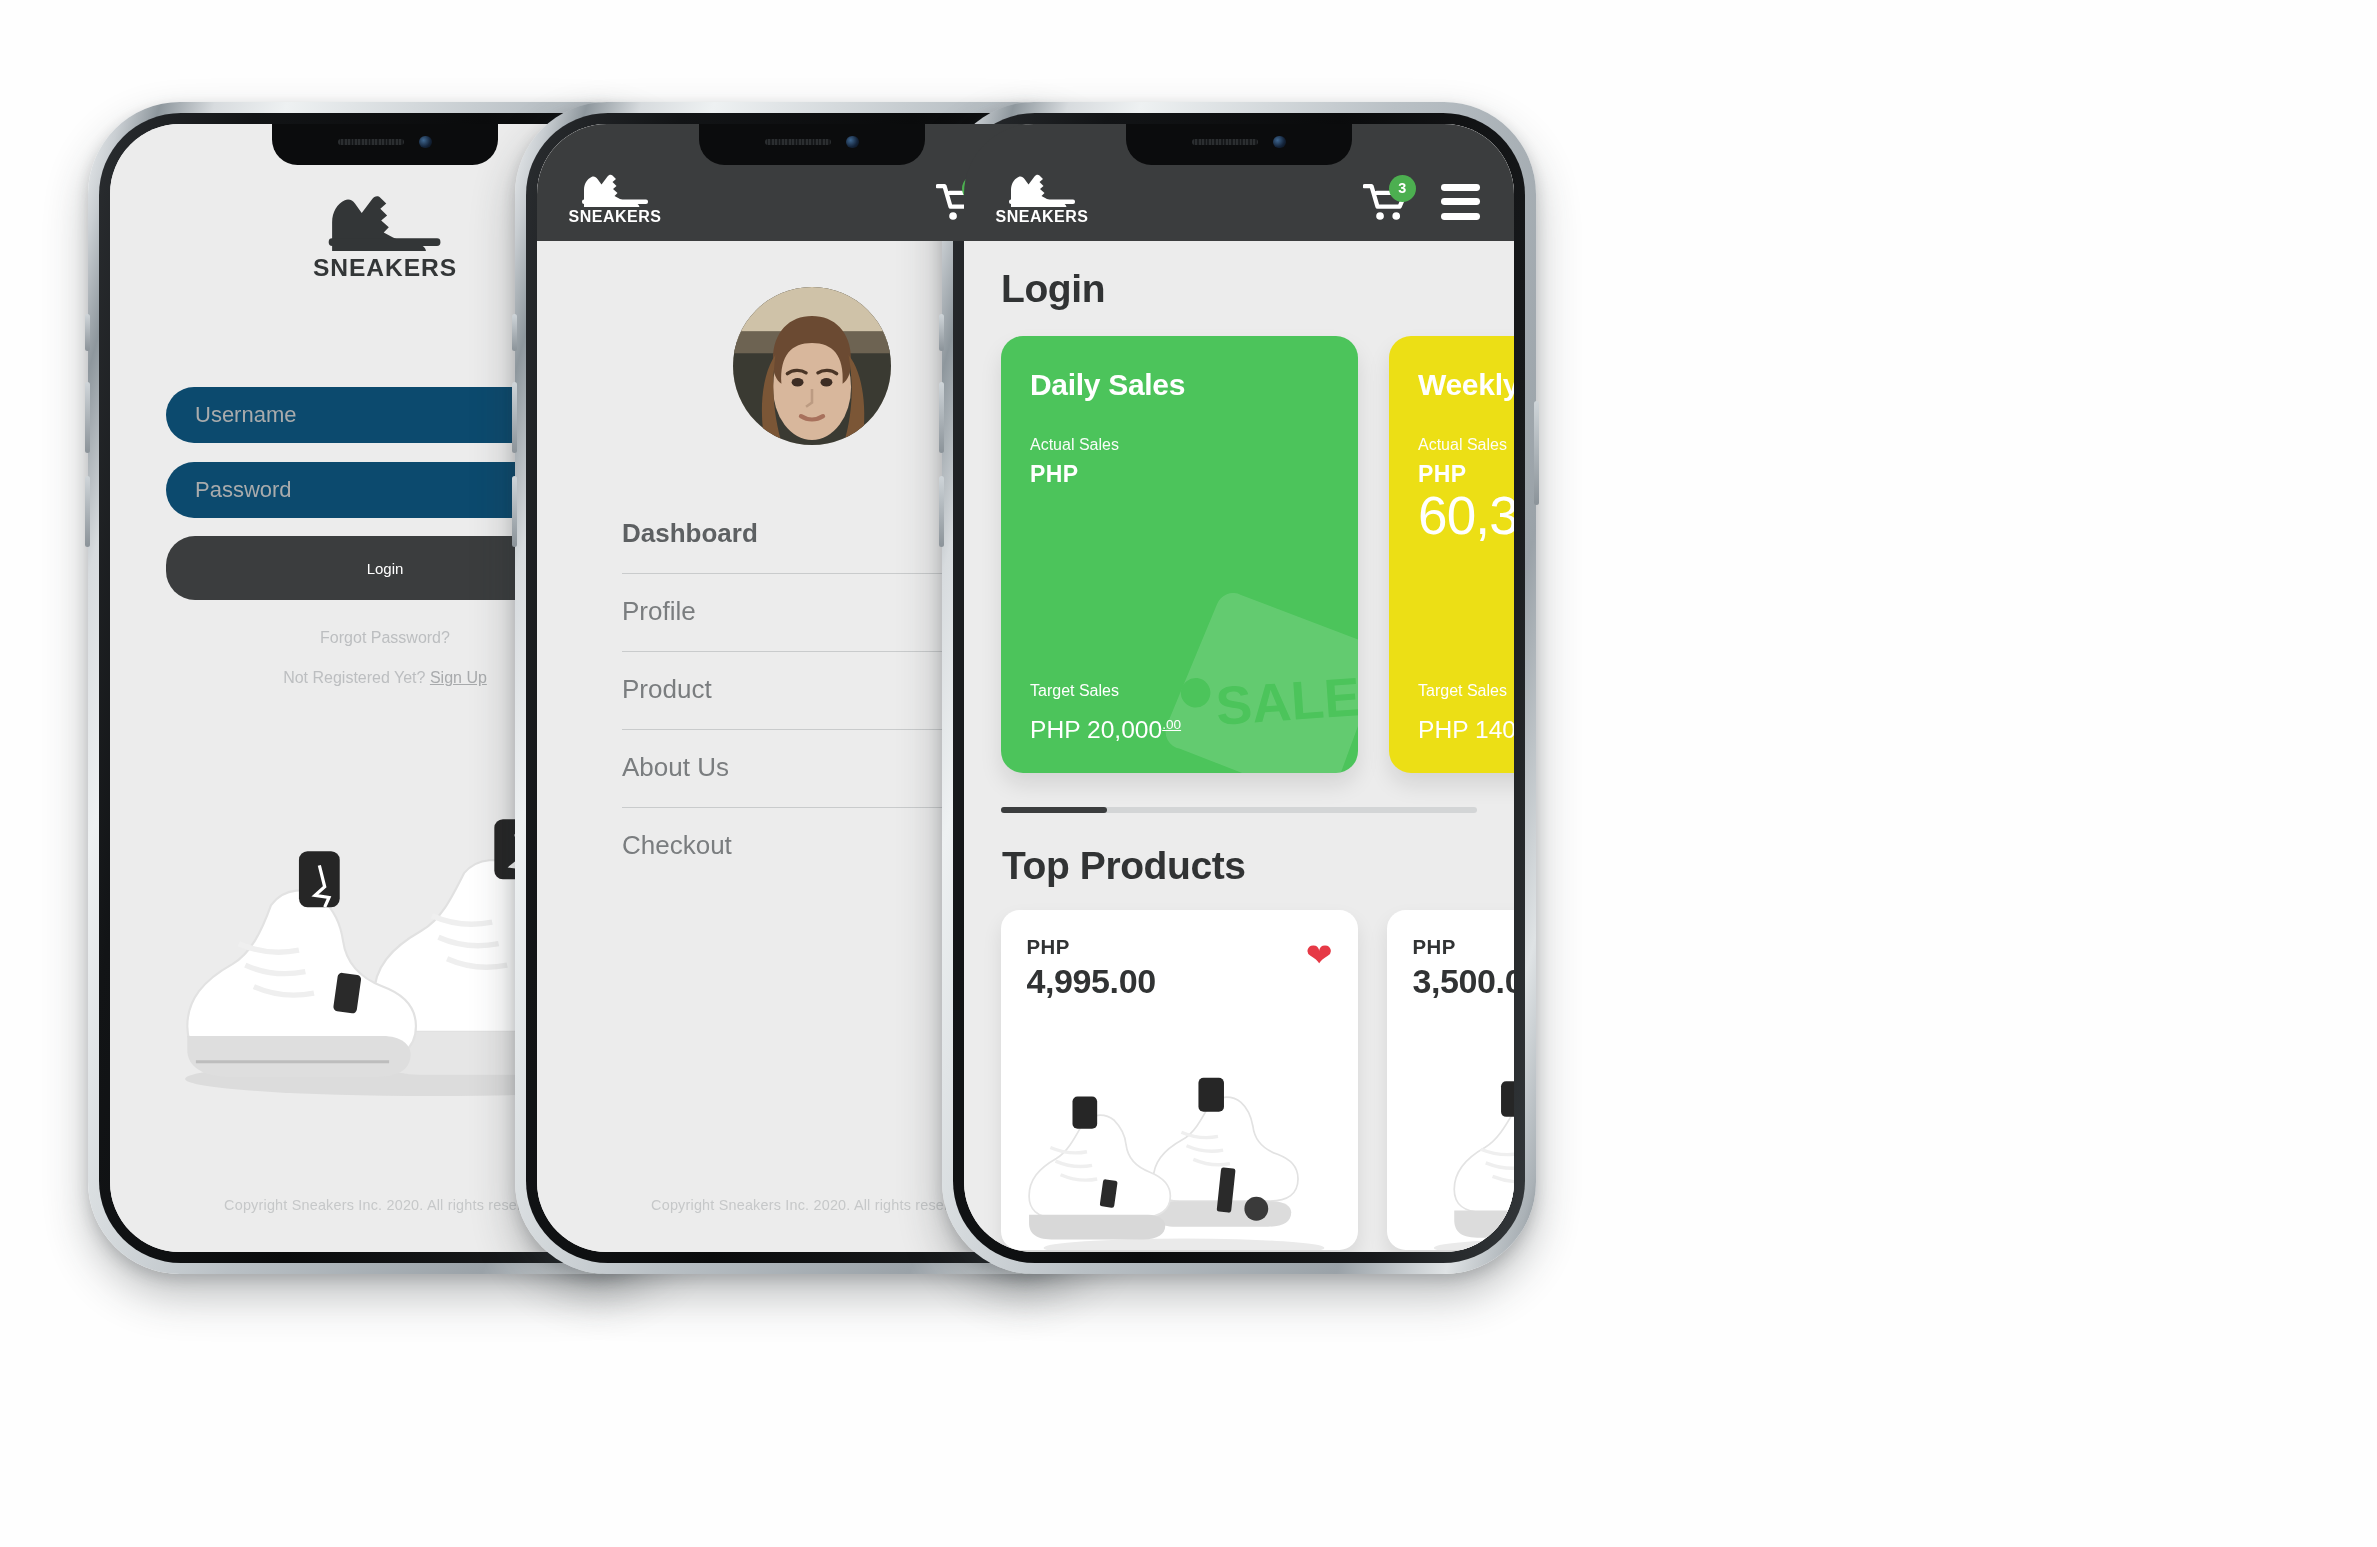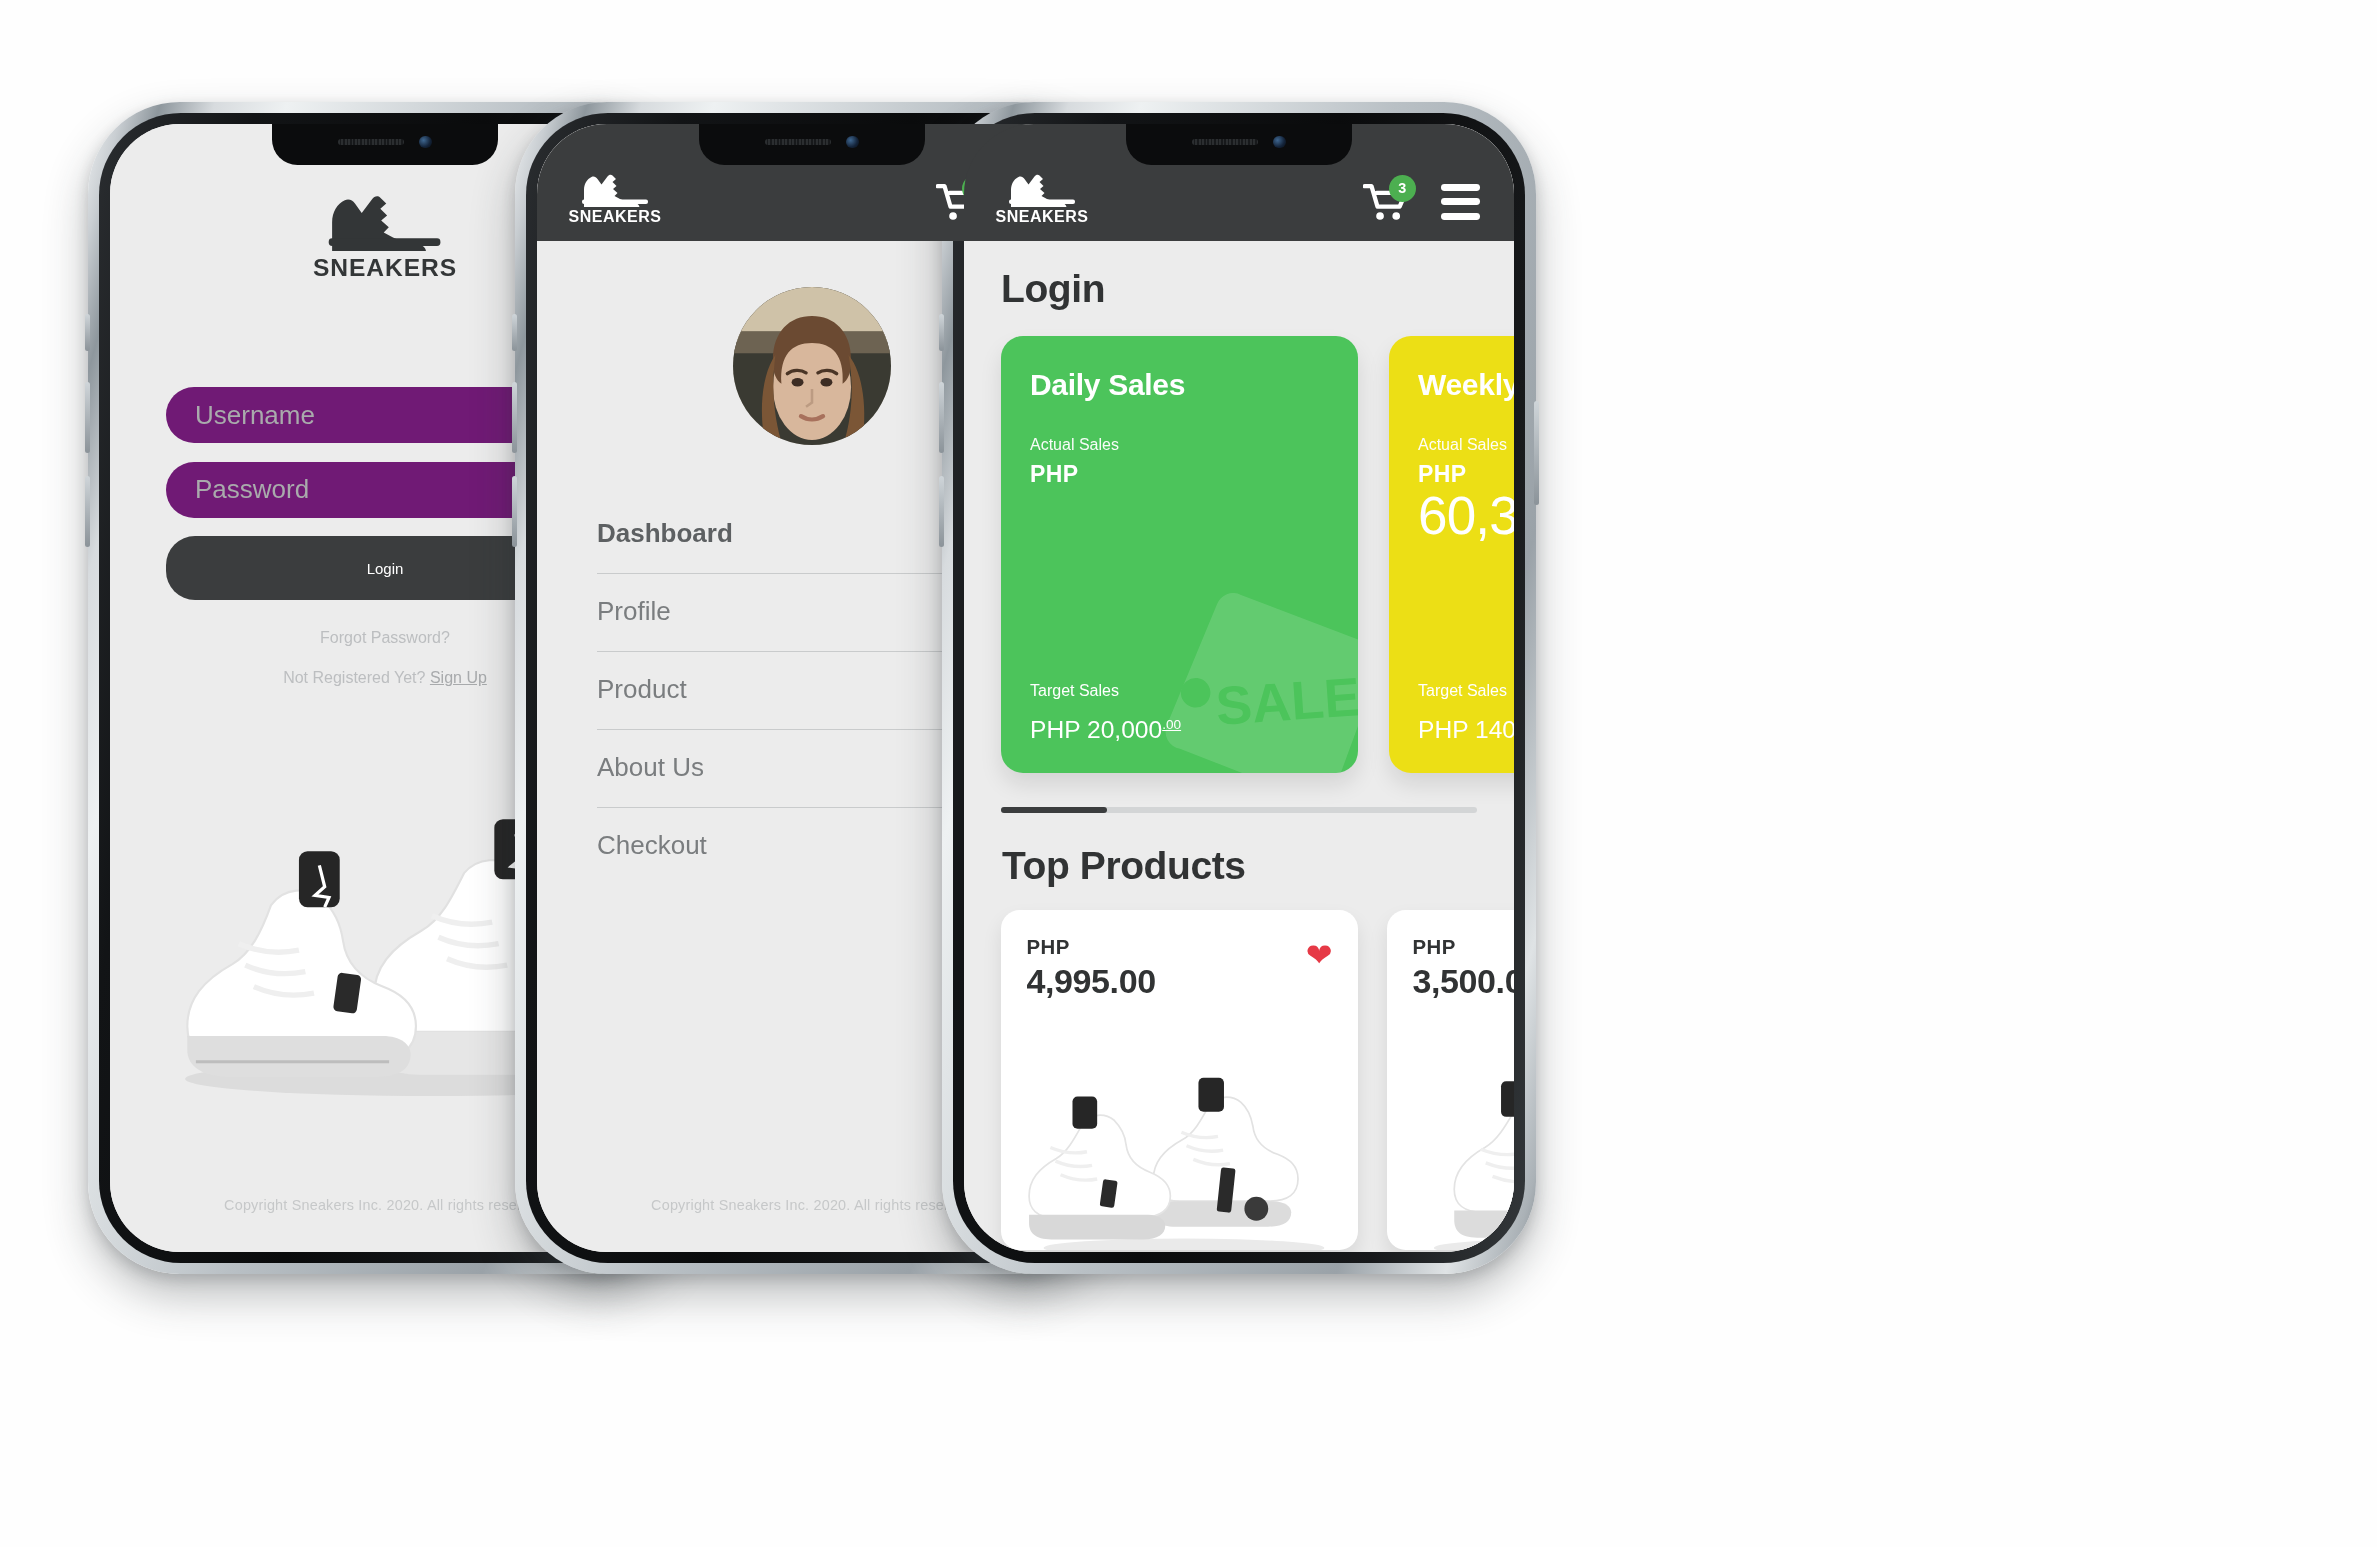--- a/index.html
+++ b/index.html
@@ -75,41 +75,41 @@
     position:absolute; left:0; right:0; bottom:39px; text-align:center;
     color:#c6c8c9; font-size:14.4px; letter-spacing:0.2px;
   }
 
   
   .login-logo{ position:absolute; left:50%; top:61px; transform:translateX(-50%);
     display:flex; flex-direction:column; align-items:center; }
   .login-logo .word{ color:#333637; font-weight:bold; font-size:24.6px; letter-spacing:0.9px; margin-top:2.5px; }
   .form{ position:absolute; left:56px; right:56px; top:263px; }
   .field{
-    height:56px; border-radius:29px; background:#701a75; border:none; width:100%;
-    font-size:26px; color:#9a9c9d; padding:0 29px; margin-bottom:18.7px; outline:none;
+    height:56px; border-radius:29px; background:#0c4a6e; border:none; width:100%;
+    font-size:22px; color:#9a9c9d; padding:0 29px; margin-bottom:18.7px; outline:none;
     font-family:"Liberation Sans", sans-serif;
   }
   .field::placeholder{ color:#a9abac; }
   .loginbtn{
     height:64px; width:100%; border-radius:29px; border:none;
     background:#3b3d3e; color:#fff; font-size:15px; cursor:pointer;
     font-family:"Liberation Sans", sans-serif;
   }
   .forgot{ text-align:center; margin-top:29px; font-size:16px; color:#bcbec0; cursor:pointer;}
   .signrow{ text-align:center; margin-top:22px; font-size:16px; color:#bcbec0;}
   .signrow u{ color:#a8aaac; }
   .shoe-hero{ position:absolute; left:0; right:0; bottom:143px; height:365px; }
 
   
   .avatar{
     position:absolute; left:50%; top:46px; transform:translateX(-50%);
     width:158px; height:158px; border-radius:50%; overflow:hidden; background:#cfc7bd;
   }
-  .menu{ position:absolute; left:60px; right:70px; top:255px; }
+  .menu{ position:absolute; left:85px; right:70px; top:255px; }
   .menu .item{
     display:flex; align-items:center; justify-content:space-between;
     padding:22px 0 24px 0; font-size:26px; color:#7a7d7f; cursor:pointer;
     border-bottom:1.3px solid #c9cbcc;
   }
   .menu .item.active{ color:#5d6062; font-weight:bold; }
   .menu .item:last-child{ border-bottom:none; }
   .menu .item .cnt{ font-size:24px; color:#8d9092; }
   .backarrow{ position:absolute; right:73px; bottom:222px; width:44px; height:34px; cursor:pointer; }
 

